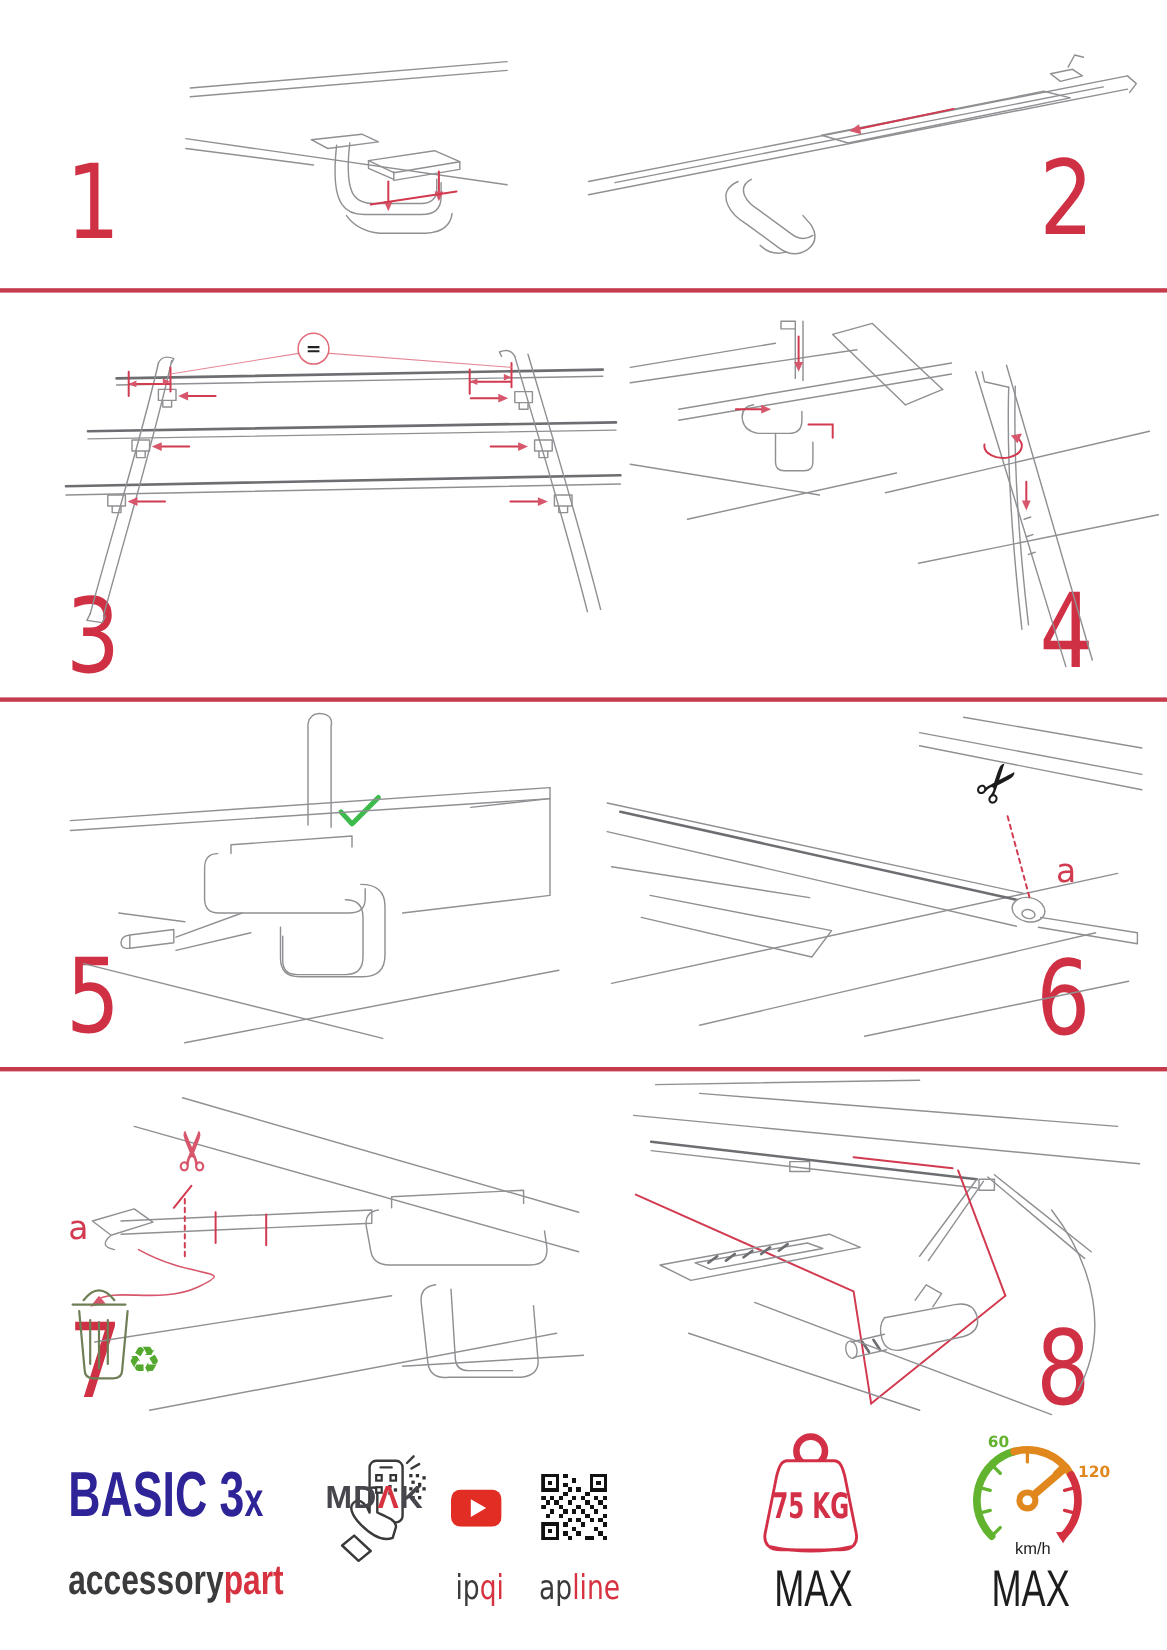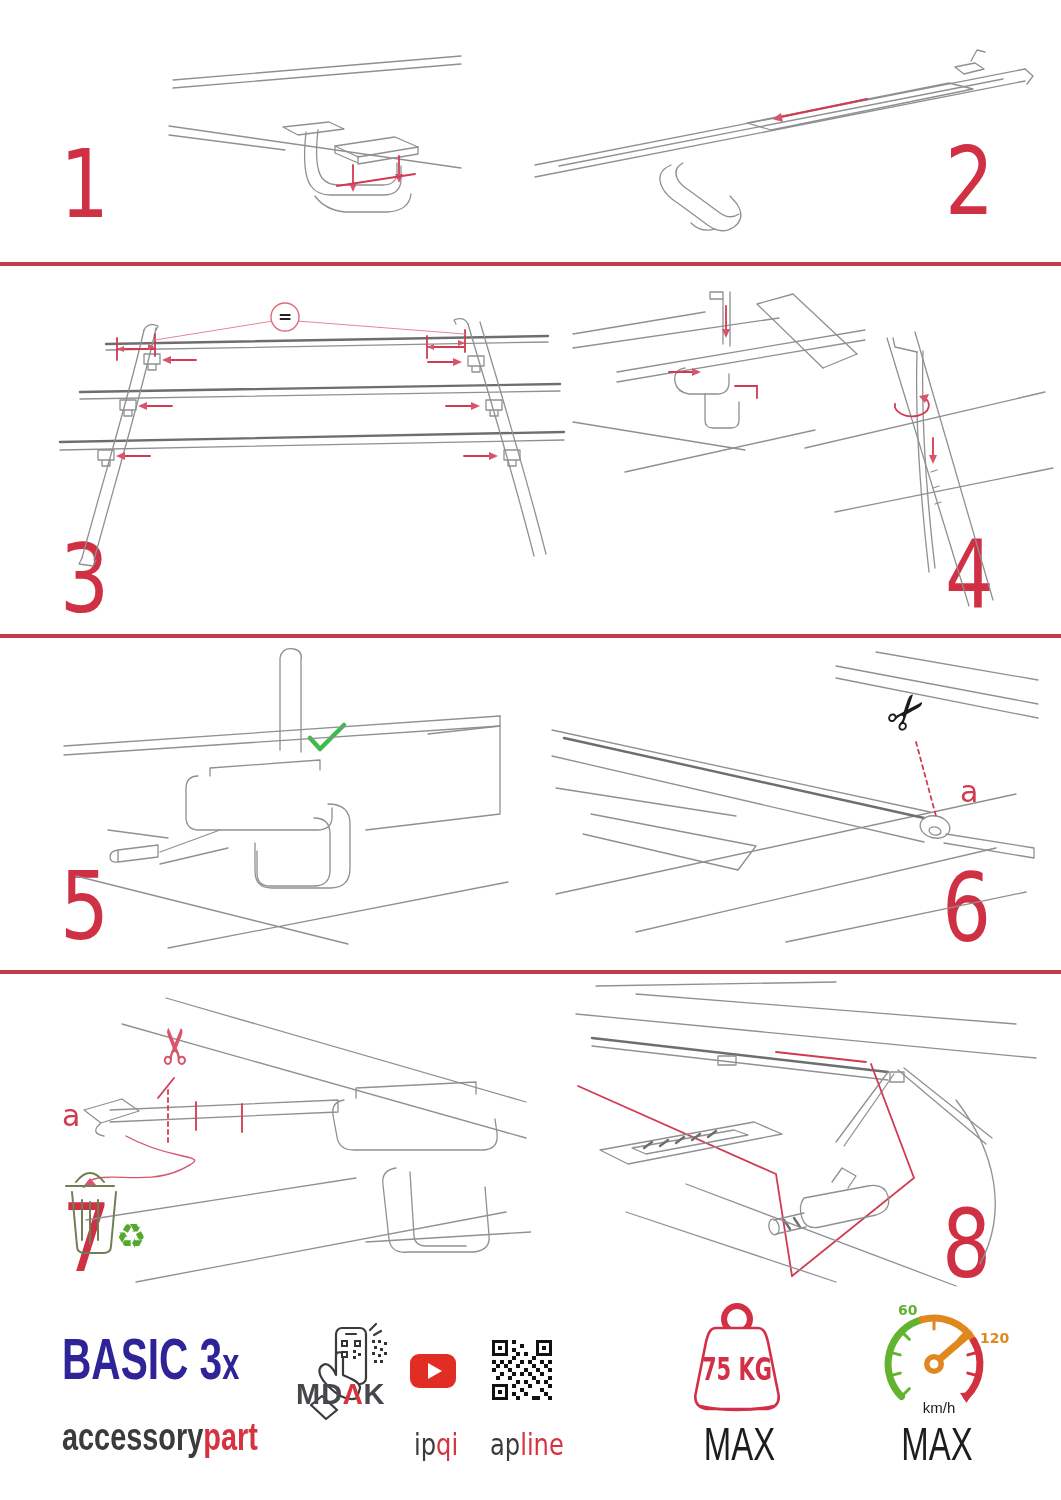--- a/index.html
+++ b/index.html
@@ -25,21 +25,21 @@
   .scis-b{font:400 48px "DejaVu Sans",sans-serif;fill:#1b1b1b;}
   .scis-r{font:400 50px "DejaVu Sans",sans-serif;fill:#d7566b;}
   
   .product-name{position:absolute;left:62px;top:1330px;color:#2e2498;
      font:700 58px/1 "Liberation Sans",sans-serif;transform:scaleX(.70);transform-origin:left top;white-space:nowrap;}
   .product-name .px{font-size:44px;}
   .brand-line{position:absolute;left:62px;top:1418px;color:#3b3b3e;
      font:700 38px/1 "Liberation Sans",sans-serif;transform:scaleX(.76);transform-origin:left top;white-space:nowrap;}
   .brand-line .red{color:#d6323f;}
   .plabel{position:absolute;white-space:nowrap;}
-  .plabel-mdak{left:296px;top:1380px;font:700 29px/1 "Liberation Sans",sans-serif;color:#46464c;letter-spacing:1px;}
+  .plabel-mdak{left:296px;top:1348px;font:700 29px/1 "Liberation Sans",sans-serif;color:#46464c;letter-spacing:1px;}
   .plabel-mdak .red{color:#d6323f;}
   .plabel-cond{font:400 31px/1 "DejaVu Sans",sans-serif;color:#3b3b3e;transform:scaleX(.78);transform-origin:left top;}
   .plabel-cond .red{color:#d6323f;}
   .max-label{position:absolute;font:400 47px/1 "Liberation Sans",sans-serif;color:#1d1d1f;
      transform:scaleX(.70);transform-origin:center top;text-align:center;}
 </style>
 </head>
 <body>
 
 <div class="page">

